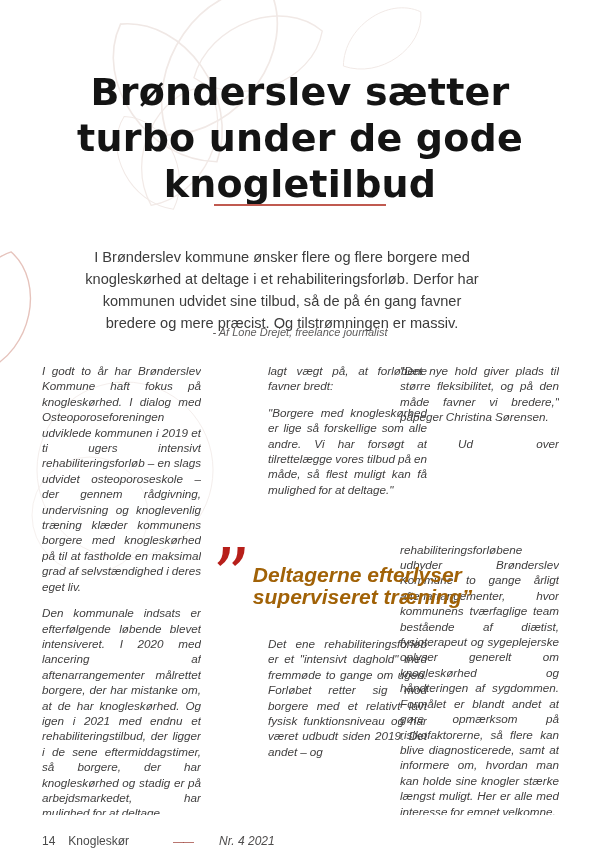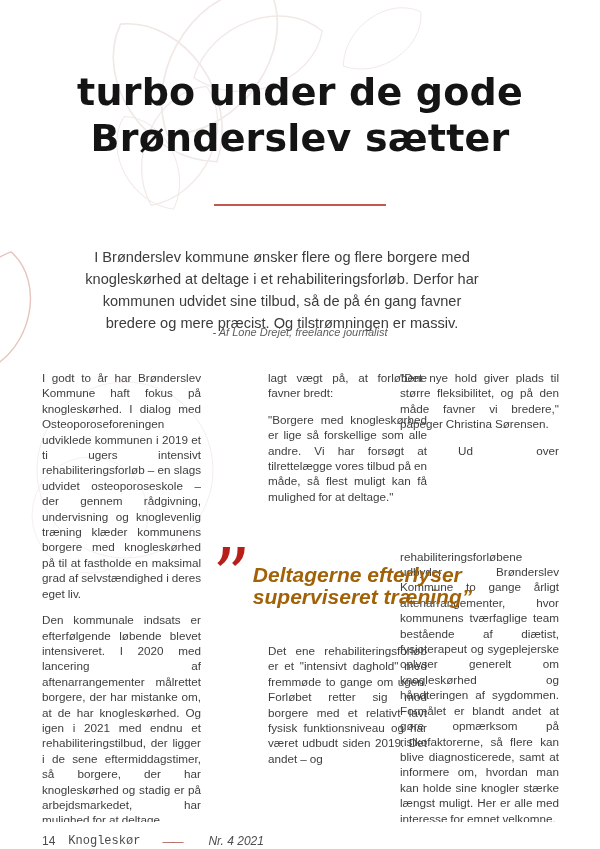--- a/index.html
+++ b/index.html
@@ -30,23 +30,23 @@
   }
   .byline {
     position:absolute; top:315px; left:0; right:0;
     text-align:center; font-style:italic; font-size:11px; color:#5e5c5c;
   }
 
   .columns {
     position:absolute; top:357px; left:42px; width:518px; height:452px;
   }
   .col {
-    position:absolute; top:13px; width:159px; height:452px; overflow:hidden;
+    position:absolute; top:6px; width:159px; height:452px; overflow:hidden;
     font-size:11.7px; line-height:15.4px; text-align:justify;
-    hyphens:auto; -webkit-hyphens:auto; word-spacing:-0.3px;
+    hyphens:auto; -webkit-hyphens:auto; word-spacing:-0.3px;font-style:italic;
   }
   .col-1 { left:0; }
   .col-2 { left:179px;margin-left:47px; }
   .col-3 { left:358px; }
   .col p { margin:0 0 11px 0; }
 
   .col2-lower { position:absolute; top:273px; left:0; width:159px; }
 
   .pullquote {
     position:absolute; top:548px; left:212px; width:290px;
@@ -64,21 +64,21 @@
   }
   .pullquote-text span { display:block; }
 
   .wrap-spacer { float:left; width:58px; height:106px; }
 
   .footer {
     position:absolute; left:42px; top:834px;
     display:flex; align-items:center; font-size:12px; color:#4a4a4a;
   }
   .footer .page-num { margin-right:13px; }
-  .footer .mag { margin-right:22px;font-family:Liberation Mono, monospace; }
+  .footer .mag { margin-right:44px; }
   .footer .sep { color:#a34a42; letter-spacing:-1px; margin-right:26px; font-size:11px; }
   .footer .issue { font-style:italic; color:#4e4c4c; }
 </style>
 </head>
 <body>
 
 <div class="page">
 
   <svg class="bg-pattern" width="600" height="700" viewBox="0 0 600 700">
     <defs>
@@ -90,22 +90,23 @@
     <use href="#petal" transform="translate(55,70) rotate(-35) scale(1.6)" stroke="#f0e8e5" stroke-width="1"></use>
     <use href="#petal" transform="translate(80,140) rotate(-28) scale(1.0)" stroke="#f1e9e6" stroke-width="1"></use>
     <use href="#petal" transform="translate(150,60) rotate(25) scale(1.25)" stroke="#f2eae7" stroke-width="1"></use>
     <use href="#petal" transform="translate(-35,-40) rotate(110) scale(1.1)" stroke="#e2aaa1" stroke-width="1.2"></use>
     <use href="#petal" transform="translate(-45,240) rotate(12) scale(1.15)" stroke="#e6c3bc" stroke-width="1.2"></use>
     <circle cx="125" cy="470" r="88" fill="none" stroke="#f4eeec" stroke-width="1"></circle>
     <circle cx="90" cy="515" r="58" fill="none" stroke="#f6f1ef" stroke-width="1"></circle>
   </svg>
 
   <h1 class="title">
+    <span>Brønderslev sætter</span>
     <span>turbo under de gode</span>
-    <span>Brønderslev sætter</span>
+    <span>knogletilbud</span>
   </h1>
 
   <div class="rule"></div>
 
   <p class="intro">I Brønderslev kommune ønsker flere og flere borgere med knogleskørhed at deltage i et rehabiliteringsforløb. Derfor har kommunen udvidet sine tilbud, så de på én gang favner bredere og mere præcist. Og tilstrømningen er massiv.</p>
 
   <p class="byline">- Af Lone Drejet, freelance journalist</p>
 
   <div class="columns">
 

